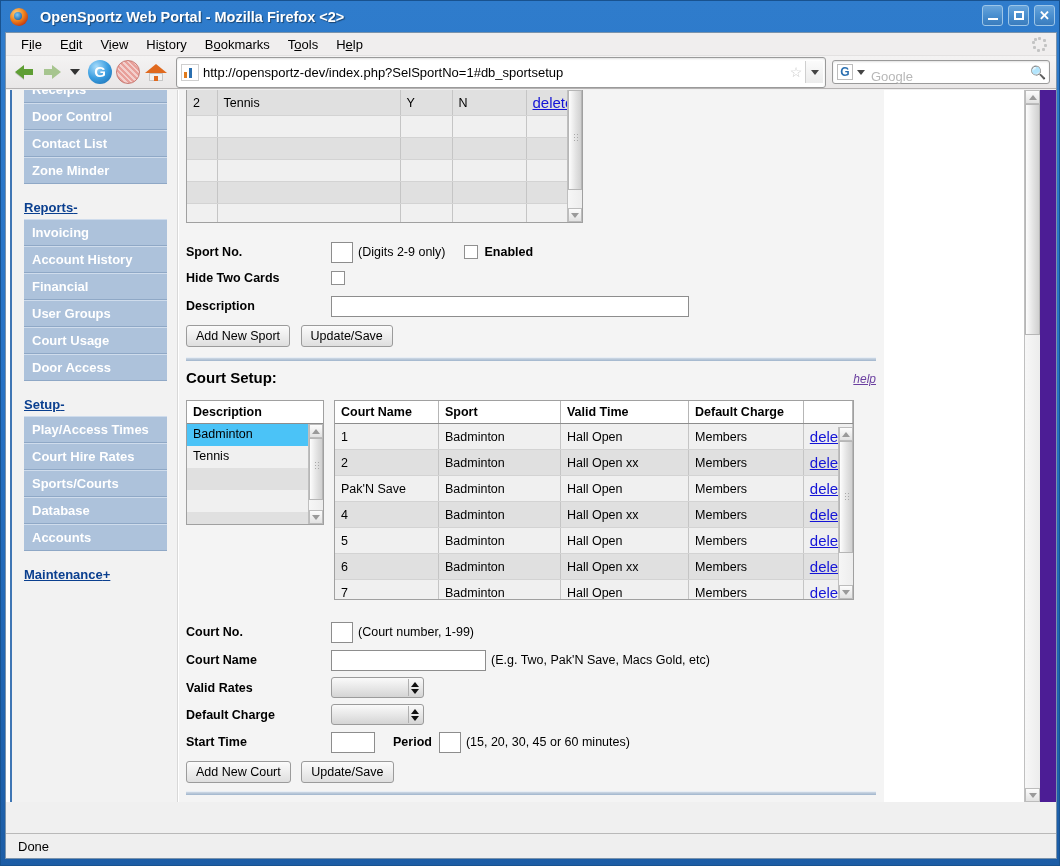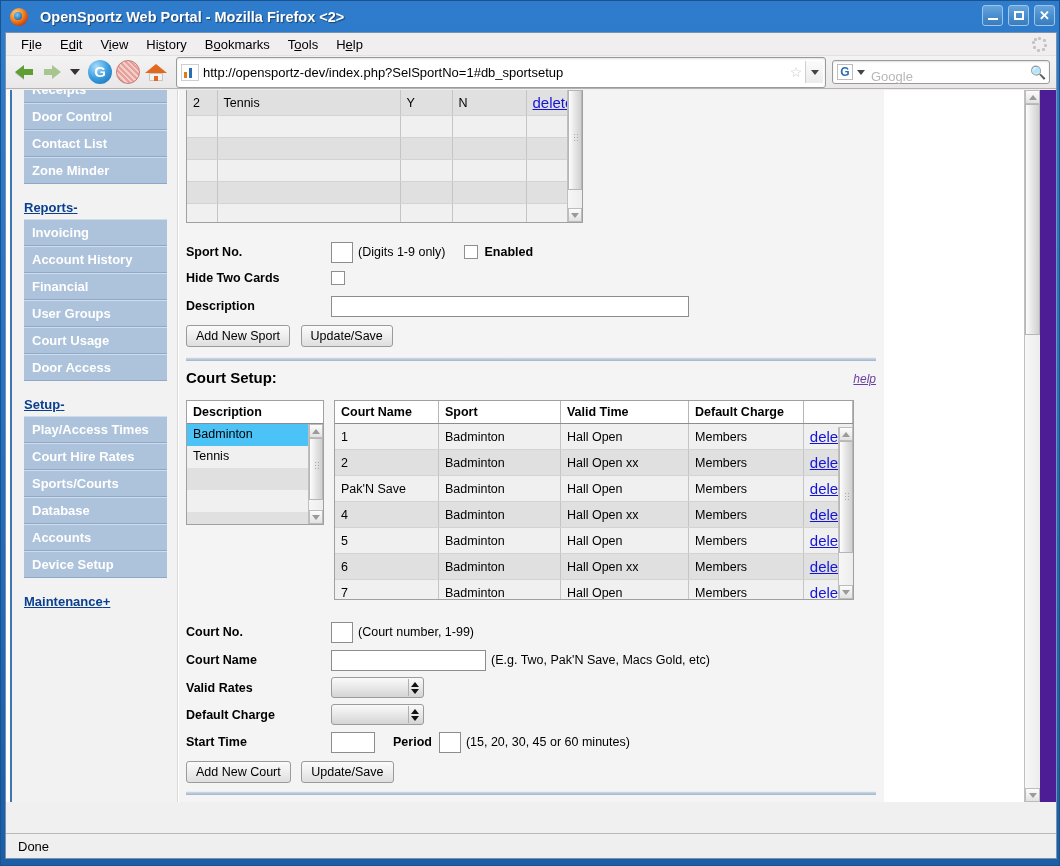--- a/index.html
+++ b/index.html
@@ -449,21 +449,20 @@
           <div class="nav-btn"><span>Door Access</span></div>
 
           <div class="nav-head">
             <a href="#">Setup</a><span class="sign">-</span>
           </div>
           <div class="nav-btn"><span>Play/Access Times</span></div>
           <div class="nav-btn"><span>Court Hire Rates</span></div>
           <div class="nav-btn"><span>Sports/Courts</span></div>
           <div class="nav-btn"><span>Database</span></div>
           <div class="nav-btn"><span>Accounts</span></div>
-          <div class="nav-btn"><span>Device Setup</span></div>
 
           <div class="nav-head">
             <a href="#">Maintenance</a><span class="sign">+</span>
           </div>
         </div>
 
         <div id="content">
 
           <div class="tbl-wrap" style="width:397px;height:134px;margin-top:-1px;">
             <table class="grid">
@@ -526,21 +525,21 @@
               <div class="btn-dn">
                   <span class="tri-dn"></span>
                 </div>
             </div>
           </div>
 
           <div style="margin-top:16px;">
             <div class="frow">
               <div class="flabel">Sport No.</div>
               <input class="box" value="" style="">
-              <span class="hint">(Digits 1-9 only)</span>
+              <span class="hint">(Digits 2-9 only)</span>
               <input type="checkbox" class="chk" style="margin-left: 18px;">
               <span style="font-weight:bold;margin-left:7px;font-size:12.5px">Enabled</span>
             </div>
             <div class="frow">
               <div class="flabel">Hide Two Cards</div>
               <input type="checkbox" class="chk" style="">
             </div>
             <div class="frow" style="height:30px">
               <div class="flabel">Description</div>
               <input class="wide" value="" style="">

